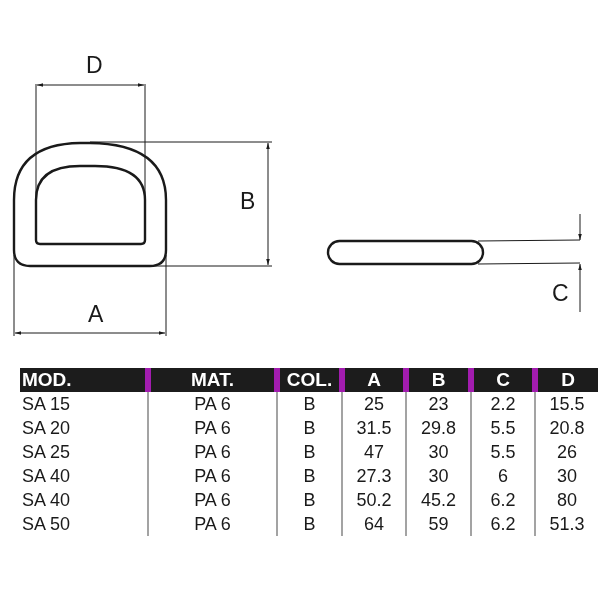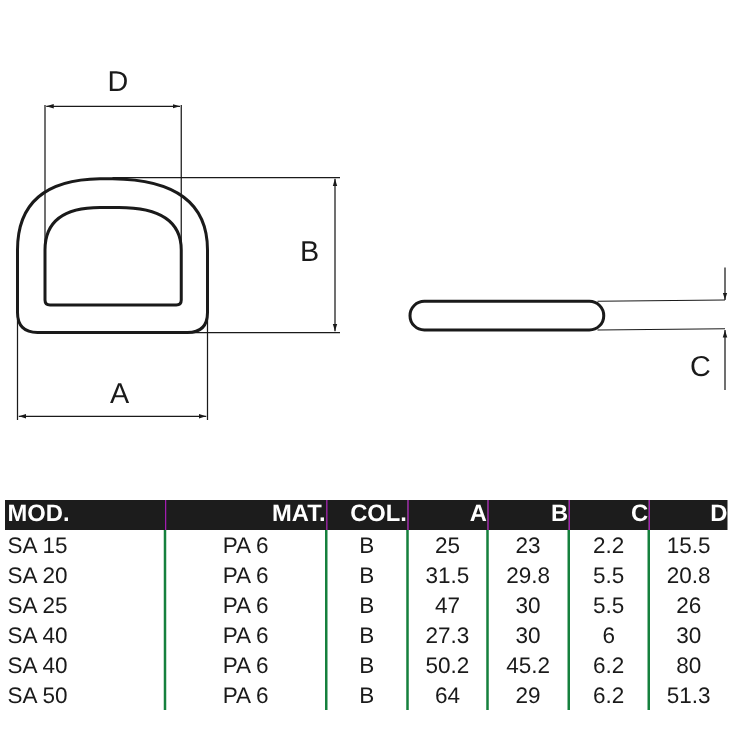--- a/index.html
+++ b/index.html
@@ -1,22 +1,22 @@
 <!DOCTYPE html>
 <html><head>
 <meta charset="utf-8">
 <style>
   html, body { margin:0; padding:0; background:#ffffff; }
   body { width:600px; height:600px; position:relative; overflow:hidden; font-family:"Liberation Sans", sans-serif; color:#1a1a1a; }
   .drawing { position:absolute; left:0; top:0; width:600px; height:360px; }
   .lbl { font-family:"Liberation Sans", sans-serif; font-size:23px; fill:#1a1a1a; }
-  table.spec { position:absolute; left:4px; top:368px; border-collapse:collapse; width:578px; table-layout:fixed;margin-top:32px; }
-  table.spec th { background:#1c1c1c; color:#ffffff; font-weight:bold; font-size:19px; height:24px; padding:0; border-left:1px solid #a21caf; line-height:24px;text-align:right; }
+  table.spec { position:absolute; left:20px; top:368px; border-collapse:collapse; width:578px; table-layout:fixed; }
+  table.spec th { background:#1c1c1c; color:#ffffff; font-weight:bold; font-size:19px; height:24px; padding:0; border-left:6px solid #a21caf; line-height:24px; }
   table.spec th:first-child { border-left:none; text-align:left; padding-left:2px; }
-  table.spec td { font-size:18px; height:24px; padding:0; text-align:center; border-left:2px solid #15803d; line-height:22px; }
+  table.spec td { font-size:18px; height:24px; padding:0; text-align:center; border-left:2px solid #a3a3a3; line-height:22px; }
   table.spec td:first-child { border-left:none; text-align:left; font-weight:normal; padding-left:2px; }
 </style>
 </head>
 <body>
 
 <svg class="drawing" viewBox="0 0 600 360" xmlns="http://www.w3.org/2000/svg">
   <defs>
     <marker id="arr" viewBox="0 0 10 10" refX="10" refY="5" markerWidth="6" markerHeight="6" orient="auto-start-reverse">
       <path d="M0,2 L10,5 L0,8 z" fill="#1a1a1a"></path>
     </marker>
@@ -123,18 +123,18 @@
         <td>50.2</td>
         <td>45.2</td>
         <td>6.2</td>
         <td>80</td>
     </tr>
     <tr>
       <td>SA 50</td>
         <td>PA 6</td>
         <td>B</td>
         <td>64</td>
-        <td>29</td>
+        <td>59</td>
         <td>6.2</td>
         <td>51.3</td>
     </tr>
   </tbody>
 </table>
 
 </body></html>

